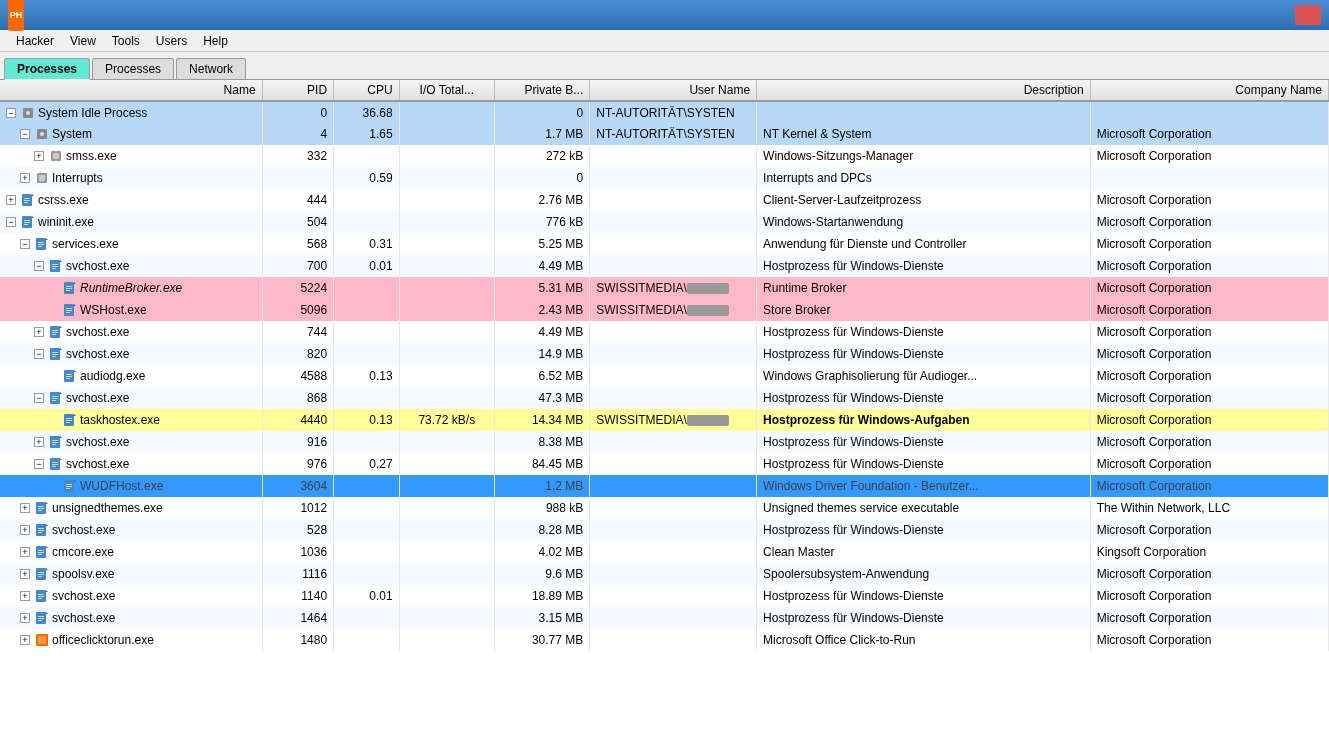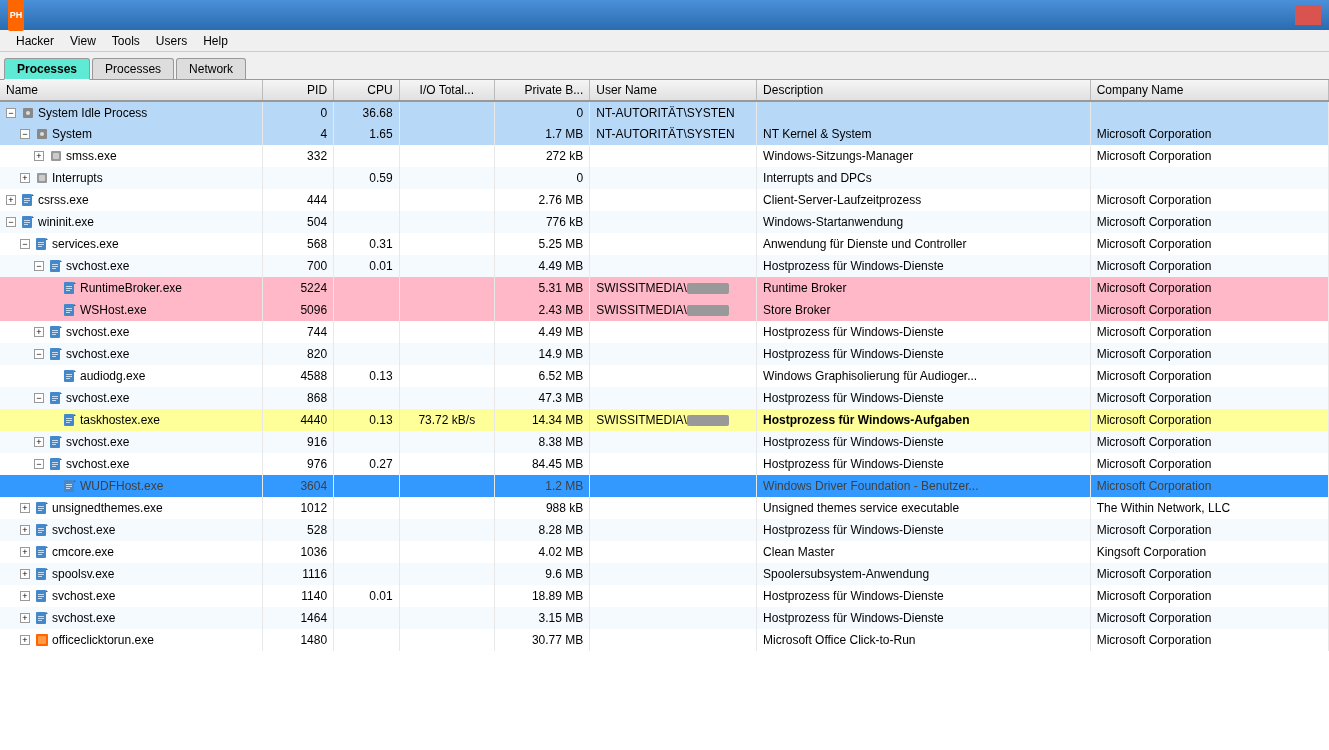--- a/index.html
+++ b/index.html
@@ -116,21 +116,21 @@
     thead {
       position: sticky;
       top: 0;
       z-index: 10;
     }
     thead th {
       background: linear-gradient(to bottom, #f5f5f5, #e0e0e0);
       border-right: 1px solid #bbb;
       border-bottom: 2px solid #999;
       padding: 3px 6px;
-      text-align: left;
+      text-align: right;
       font-weight: normal;
       font-size: 12px;
       white-space: nowrap;
       overflow: hidden;
     }
     tbody tr {
       height: 22px;
     }
     tbody tr:nth-child(even) { background: #f5faff; }
     tbody tr:nth-child(odd) { background: white; }
@@ -408,21 +408,21 @@
           <td class="col-pid">700</td>
           <td class="col-cpu">0.01</td>
           <td class="col-io"></td>
           <td class="col-private">4.49 MB</td>
           <td class="col-user"></td>
           <td class="col-desc">Hostprozess für Windows-Dienste</td>
           <td class="col-company">Microsoft Corporation</td>
         </tr>
         <tr class="highlight-pink">
           <td class="col-name">
-            <div class="process-name" style="padding-left: 42px;">
+            <div class="process-name" style="padding-left: 42px; font-style: italic;">
               <span style="width: 12px; display: inline-block;"></span>
               <span class="proc-icon">
                 <svg width="12" height="12" viewBox="0 0 12 12">
                   <rect x="0" y="0" width="10" height="12" rx="1" fill="#4488cc"></rect>
                   <polygon points="10,0 12,2 10,2" fill="#2266aa"></polygon>
                   <rect x="2" y="4" width="6" height="1" fill="#fff" opacity="0.7"></rect>
                   <rect x="2" y="6" width="6" height="1" fill="#fff" opacity="0.7"></rect>
                   <rect x="2" y="8" width="4" height="1" fill="#fff" opacity="0.7"></rect>
                 </svg>
               </span>

